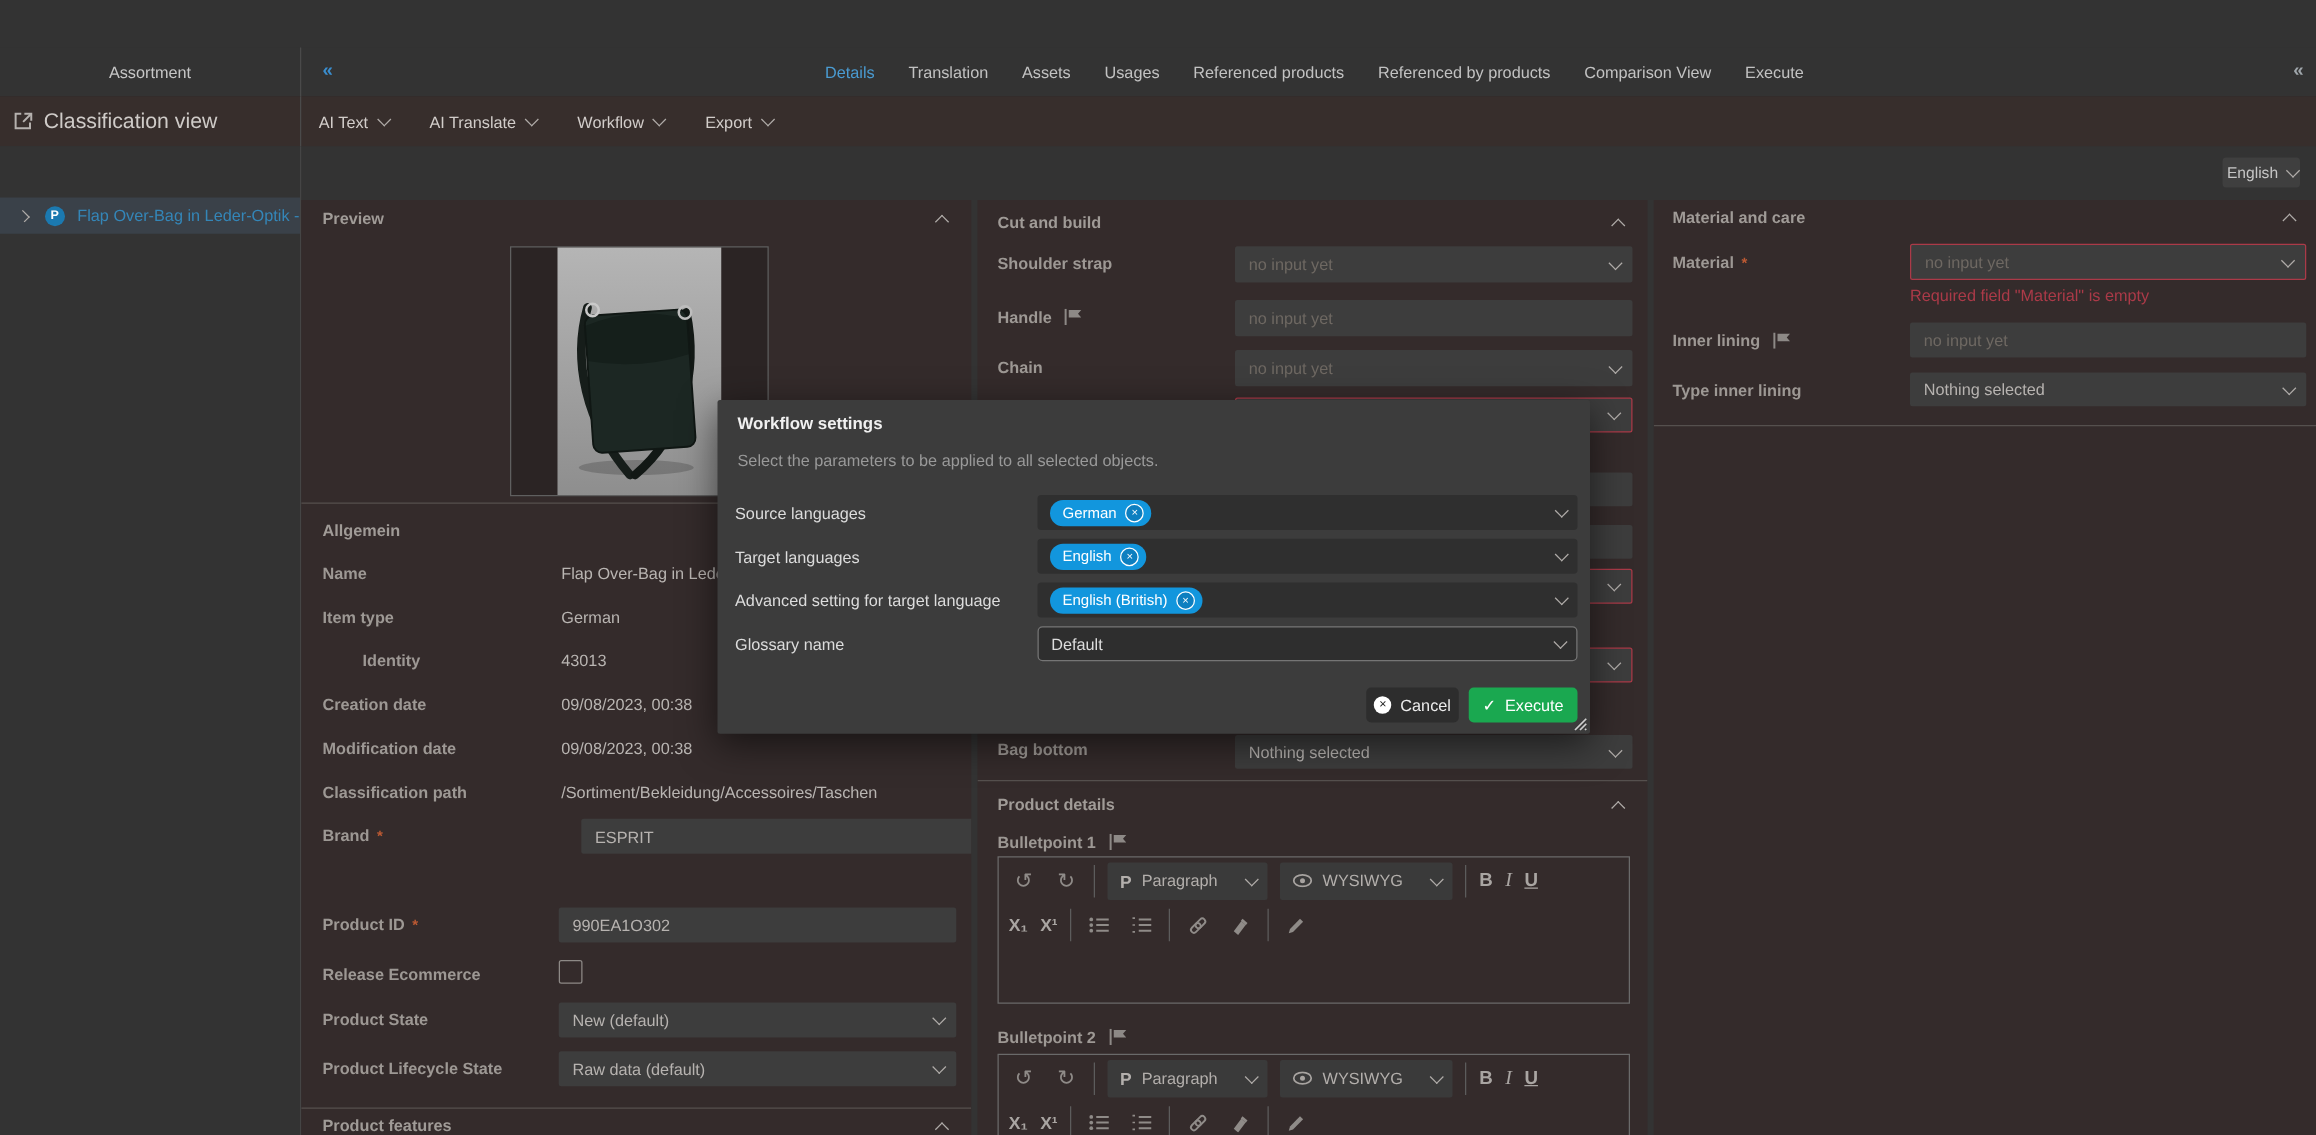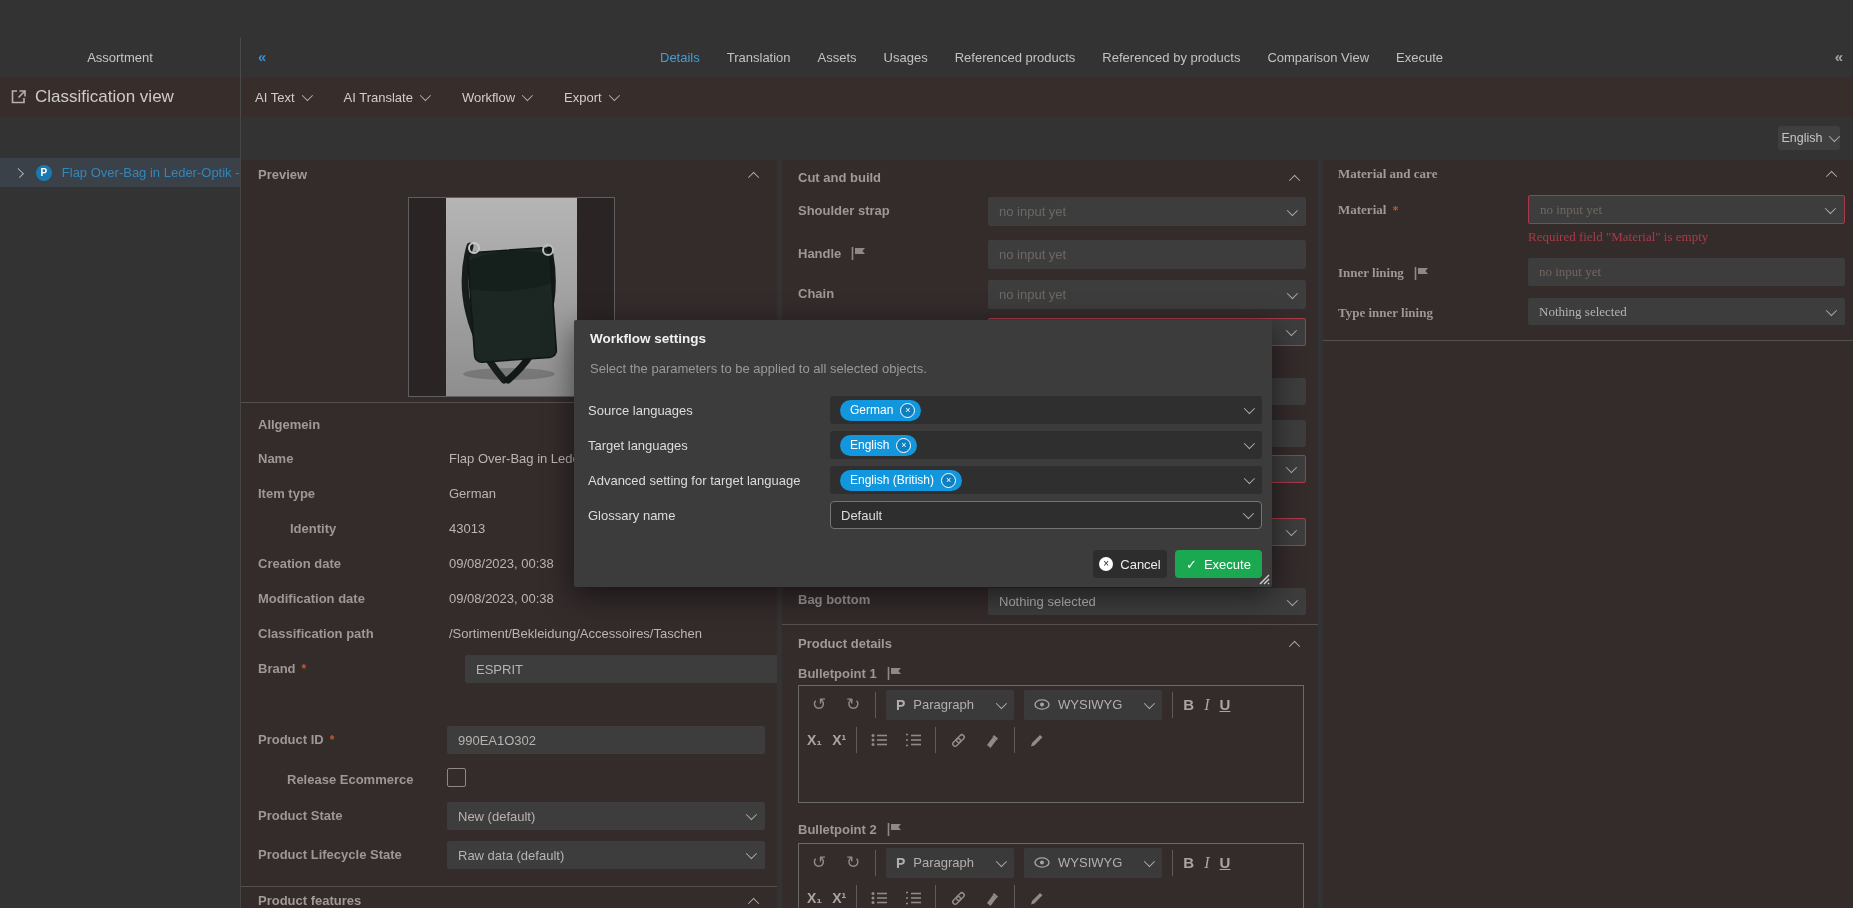--- a/index.html
+++ b/index.html
@@ -215,21 +215,21 @@
     <span class="lbl abs" style="left:17px;top:501px;"><span>Brand</span><span class="req">*</span></span>
     <div class="ctl" style="left:224px;top:495px;width:318px;height:28px;">
         <span>ESPRIT</span>
       </div>
 
     <span class="lbl abs" style="left:17px;top:572px;"><span>Product ID</span><span class="req">*</span></span>
     <div class="ctl" style="left:206px;top:566px;width:318px;height:28px;">
         <span>990EA1O302</span>
       </div>
 
-    <span class="lbl abs" style="left:17px;top:612px;margin-left:29px;">Release Ecommerce</span>
+    <span class="lbl abs" style="left:17px;top:612px;">Release Ecommerce</span>
     <div class="checkbox" style="left:206px;top:608px;"></div>
 
     <span class="lbl abs" style="left:17px;top:648px;">Product State</span>
     <div class="ctl" style="left:206px;top:642px;width:318px;height:28px;">
       <span>New (default)</span>
         <i class="cv cv-d"></i>
     </div>
 
     <span class="lbl abs" style="left:17px;top:687px;">Product Lifecycle State</span>
     <div class="ctl" style="left:206px;top:681px;width:318px;height:28px;">
@@ -460,21 +460,21 @@
         <span class="ed-sep"></span>
         <span class="ed-ico">
           <svg width="16" height="15" viewBox="0 0 16 15">
               <path d="M2 13.5 l1-3.4 8-8.2 2.5 2.4 -8.1 8.2 z" fill="#8f8b88"></path>
             </svg>
         </span>
       </div>
     </div>
   </div>
 
-  <div class="panel" style="left:1323px;width:530px;font-family:Liberation Serif, serif;">
+  <div class="panel" style="left:1323px;width:530px;">
     <span class="sec-title abs" style="left:15px;top:6px;">Material and care</span>
     <i class="cv cv-u abs" style="right:16px;top:11px;"></i>
 
     <span class="lbl abs" style="left:15px;top:42px;"><span>Material</span><span class="req">*</span></span>
     <div class="ctl err" style="left:205px;top:35px;width:317px;height:29px;">
       <span class="dim">no input yet</span>
         <i class="cv cv-d"></i>
     </div>
     <span class="err-text" style="left:205px;top:69px;">Required field "Material" is empty</span>
 

